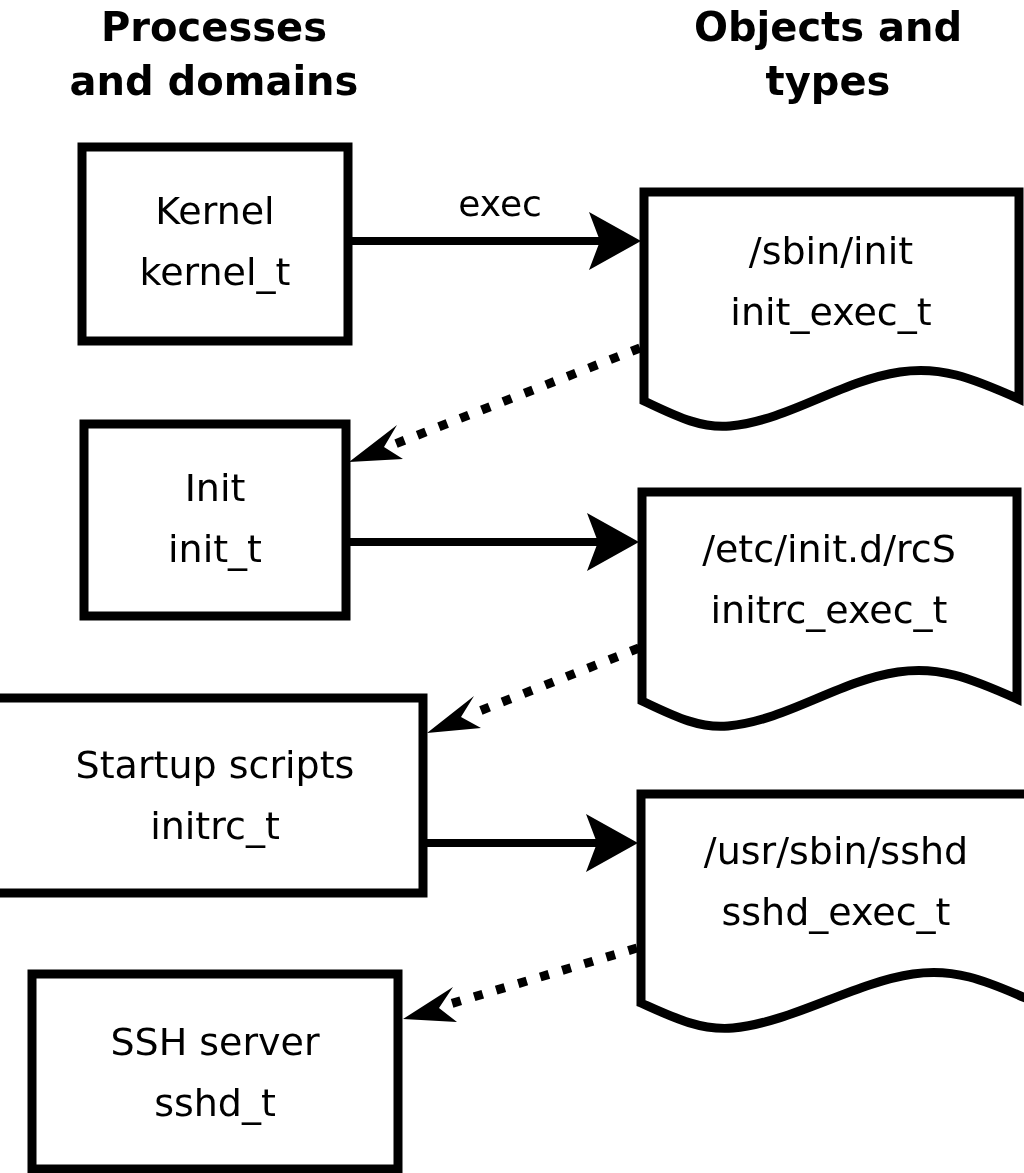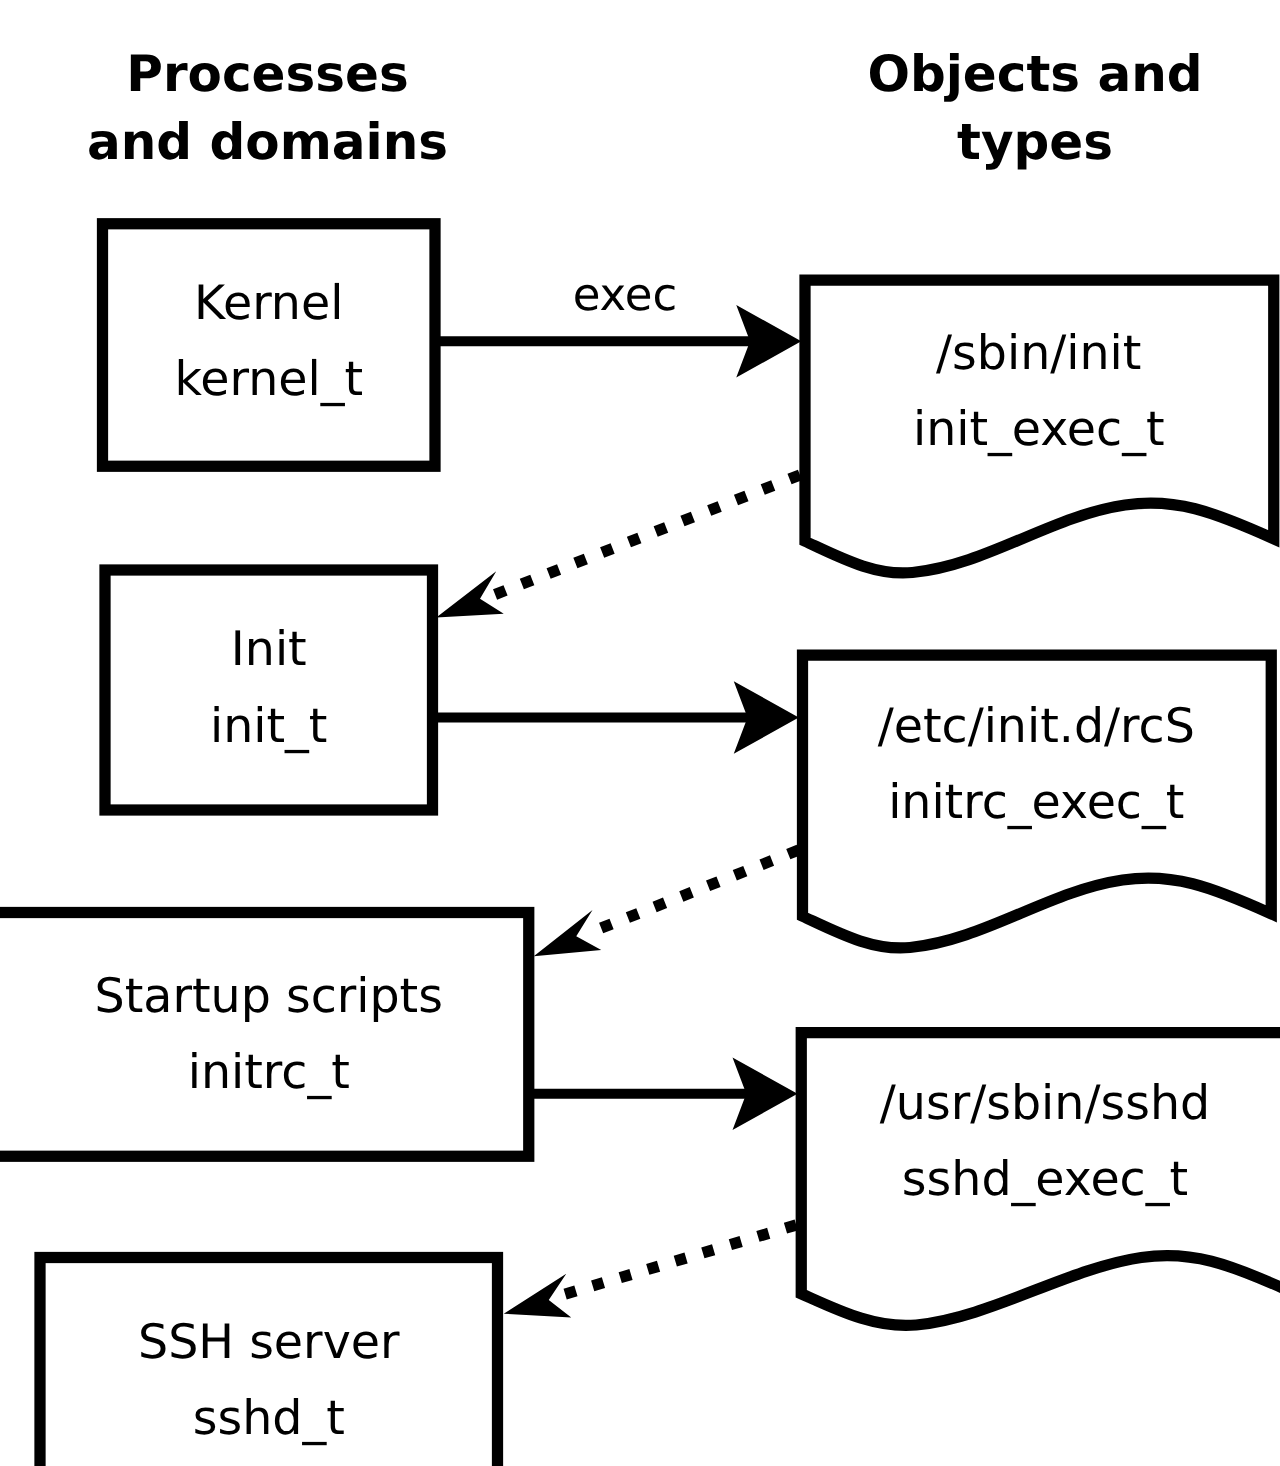--- a/index.html
+++ b/index.html
@@ -11,21 +11,20 @@
     width: 1024px;
     height: 1173px;
     overflow: hidden;
     font-family: "DejaVu Sans", sans-serif;
   }
   #diagram-root {
     position: relative;
     width: 1024px;
     height: 929px;
     background: #ffffff;
-    margin-top: 32px;
   }
   svg.diagram {
     position: absolute;
     top: 0;
     left: 0;
     width: 1024px;
     height: 1173px;
     display: block;
   }
   .col-header {

